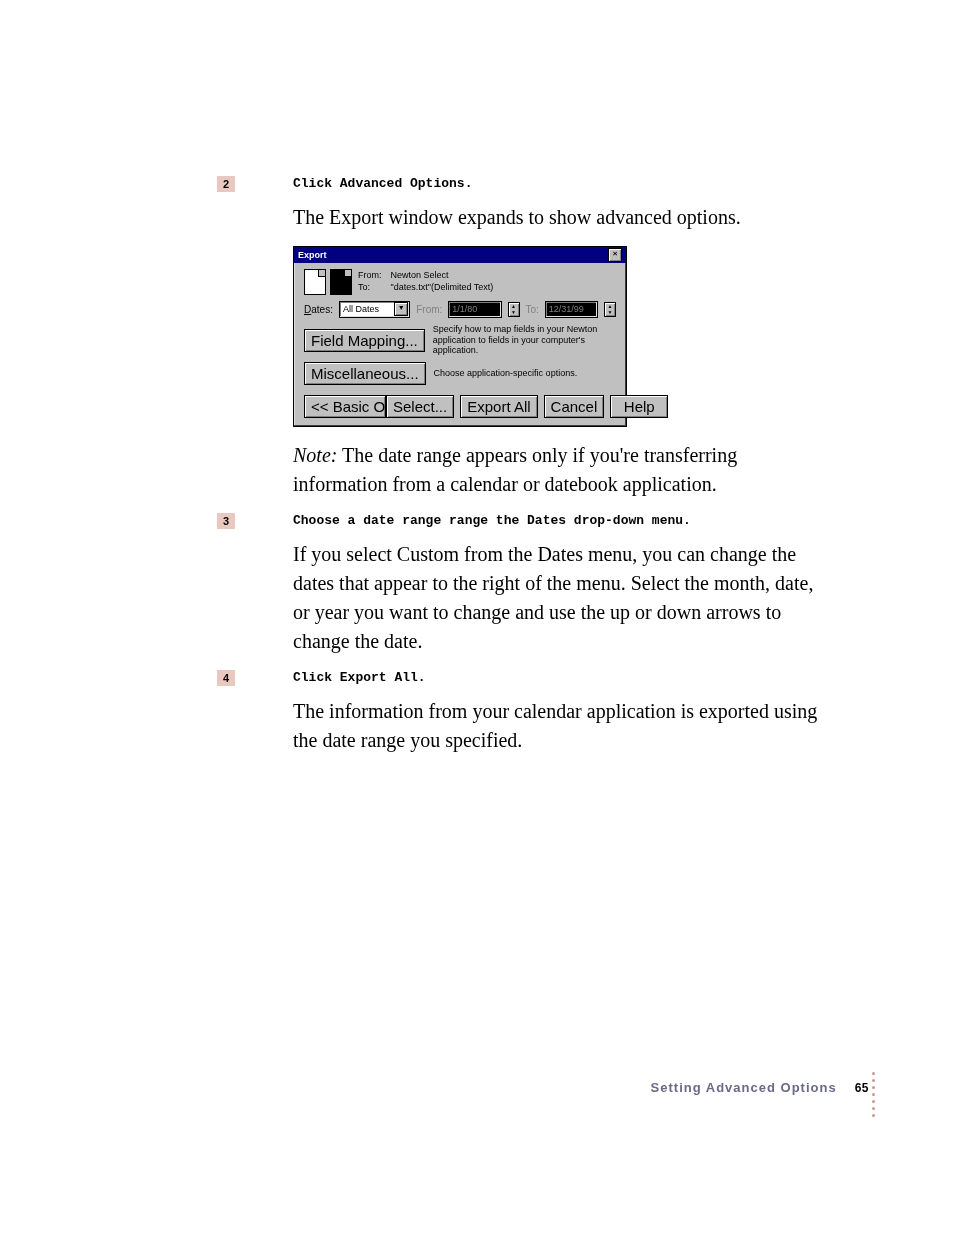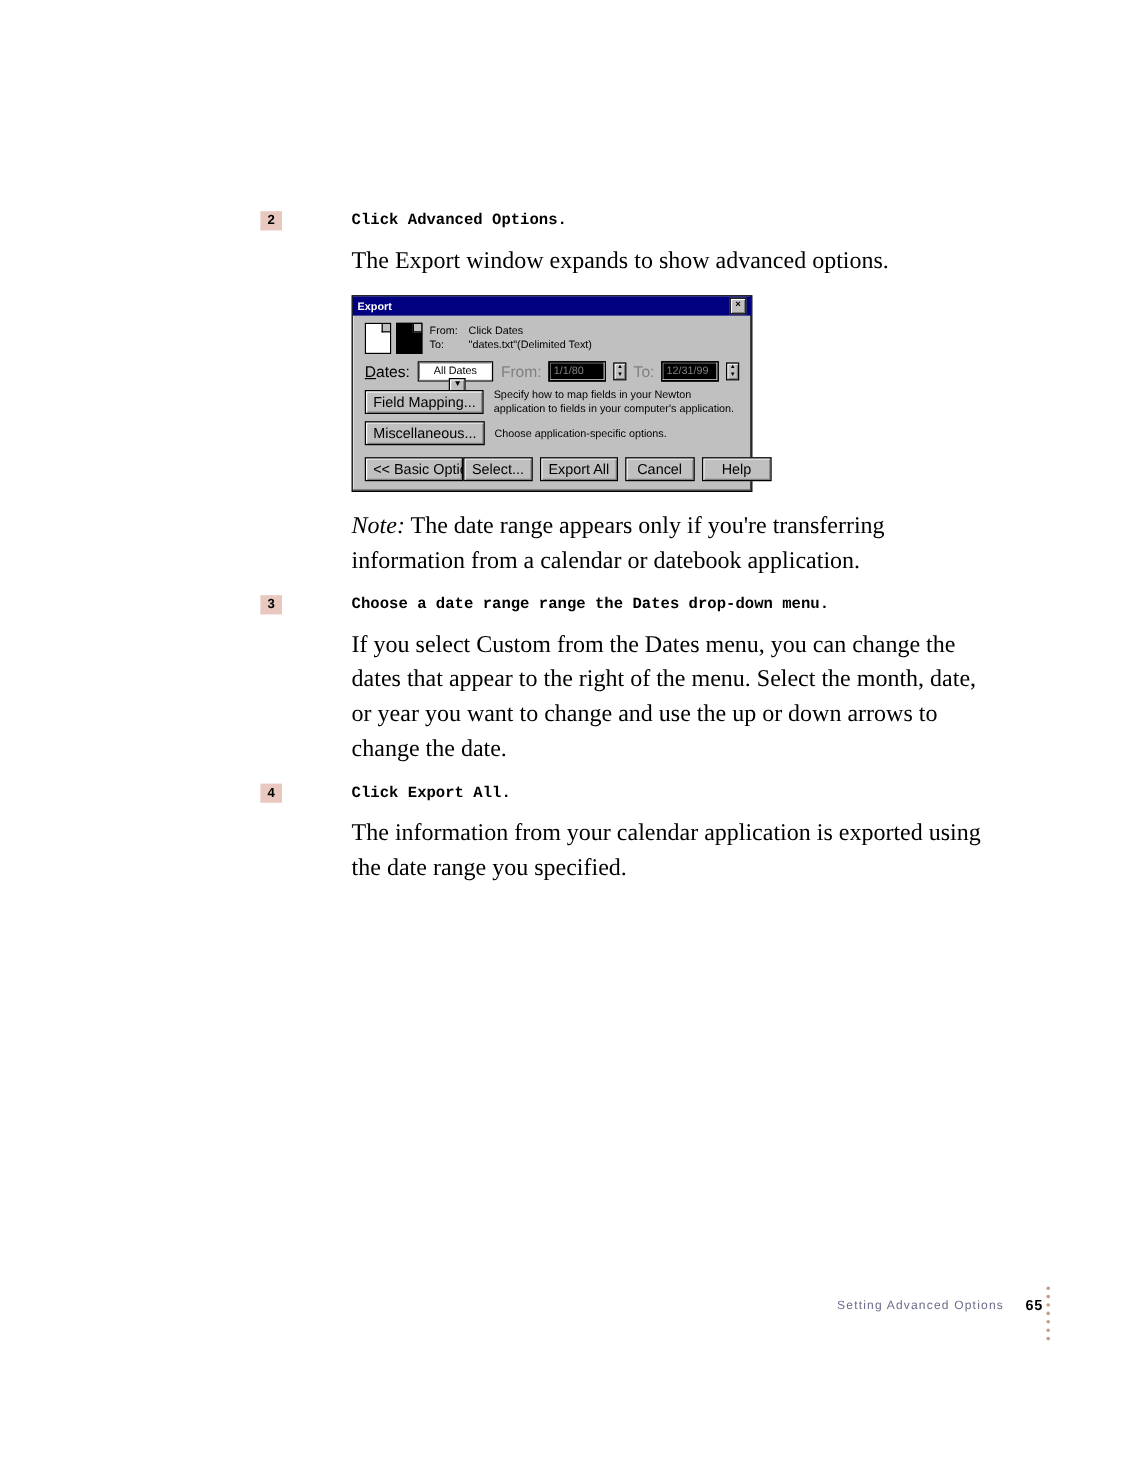--- a/index.html
+++ b/index.html
@@ -102,28 +102,28 @@
   }
   .doc-icon::before{
     content:""; position:absolute; top:0; right:0; width:6px; height:6px;
     background:#c0c0c0; border-left:1px solid #000; border-bottom:1px solid #000;
   }
   .doc-icon.dark { background:#000; }
   .doc-icon.dark::before{ background:#c0c0c0; }
   .fromto { font-size:9px; line-height:1.3; }
   .fromto .lbl { display:inline-block; width:30px; }
   .dates-row { margin-top:4px; gap:6px; }
-  .lblu { font-size:13px; }
+  .lblu { font-size:10px; }
   .lblu .u { text-decoration: underline; }
   .combo, .txt, .spin {
     background:#fff; border:1px solid #000;
     box-shadow: inset -1px -1px 0 #dfdfdf, inset 1px 1px 0 #808080;
     font-size:9px; padding:1px 3px; height:13px; line-height:13px;
   }
-  .combo { width:70px; display:flex; justify-content:space-between; align-items:center;flex-direction:column;}
+  .combo { width:70px; display:flex; justify-content:space-between; align-items:center;}
   .combo .dd {
     width:12px;height:12px;margin:-1px -2px -1px 2px;
     background:#c0c0c0;border:1px solid #000;
     box-shadow: inset 1px 1px 0 #fff, inset -1px -1px 0 #808080;
     text-align:center;line-height:10px;font-size:7px;
   }
   .txt.dis { color:#808080; background:#000000; }
   .txt { width:50px; }
   .spin {
     width:11px;height:13px;padding:0;background:#c0c0c0;
@@ -131,21 +131,21 @@
     display:flex;flex-direction:column;
   }
   .spin div{flex:1;text-align:center;font-size:5px;line-height:6px;}
   .dim { color:#808080; }
 
   .opt-row { display:flex; align-items:center; gap:8px; margin:6px 0; }
   .btn {
     background:#c0c0c0;
     border:1px solid #000;
     box-shadow: inset 1px 1px 0 #fff, inset -1px -1px 0 #808080;
-    font-size:12px; padding:2px 6px; min-width:68px; text-align:center;
+    font-size:15px; padding:2px 6px; min-width:68px; text-align:center;
     white-space:nowrap;
   }
   .opt-desc { font-size:9px; line-height:1.2; flex:1; }
 
   .dlg-footer {
     display:flex; justify-content:space-between; align-items:flex-start;
     margin-top:10px;
   }
   .foot-right{ display:flex; gap:6px; }
   .btn.sm{ min-width:44px; padding:2px 6px; }
@@ -158,22 +158,23 @@
     font-family: Helvetica, Arial, sans-serif;
     font-size:10px;
     color:#000;
     display:flex;
     align-items:center;
     gap:18px;
     letter-spacing:0.5px;
   }
   .page-footer .section{
     color:#6a6a88;
-    font-size:10px;
+    font-size:13px;
     letter-spacing:1px;
+    font-weight:bold;
   }
   .page-footer .pg{
     font-size:12px;
     font-weight:bold;
   }
   .dots-col{
     position:absolute;
     right:78px;
     bottom:118px;
     width:4px;
@@ -207,21 +208,21 @@
       <div class="dlg-body">
 
         <div class="dlg-row">
           <div class="icon-pair">
             <div class="doc-icon"></div>
             <div class="doc-icon dark"></div>
           </div>
           <div class="fromto">
             <div>
               <span class="lbl">From:</span>
-              <span>Click Dates</span>
+              <span>Newton Select</span>
             </div>
             <div>
               <span class="lbl">To:</span>
               <span>"dates.txt"(Delimited Text)</span>
             </div>
           </div>
         </div>
 
         <div class="dlg-row dates-row">
           <span class="lblu"><span class="u">D</span>ates:</span>

